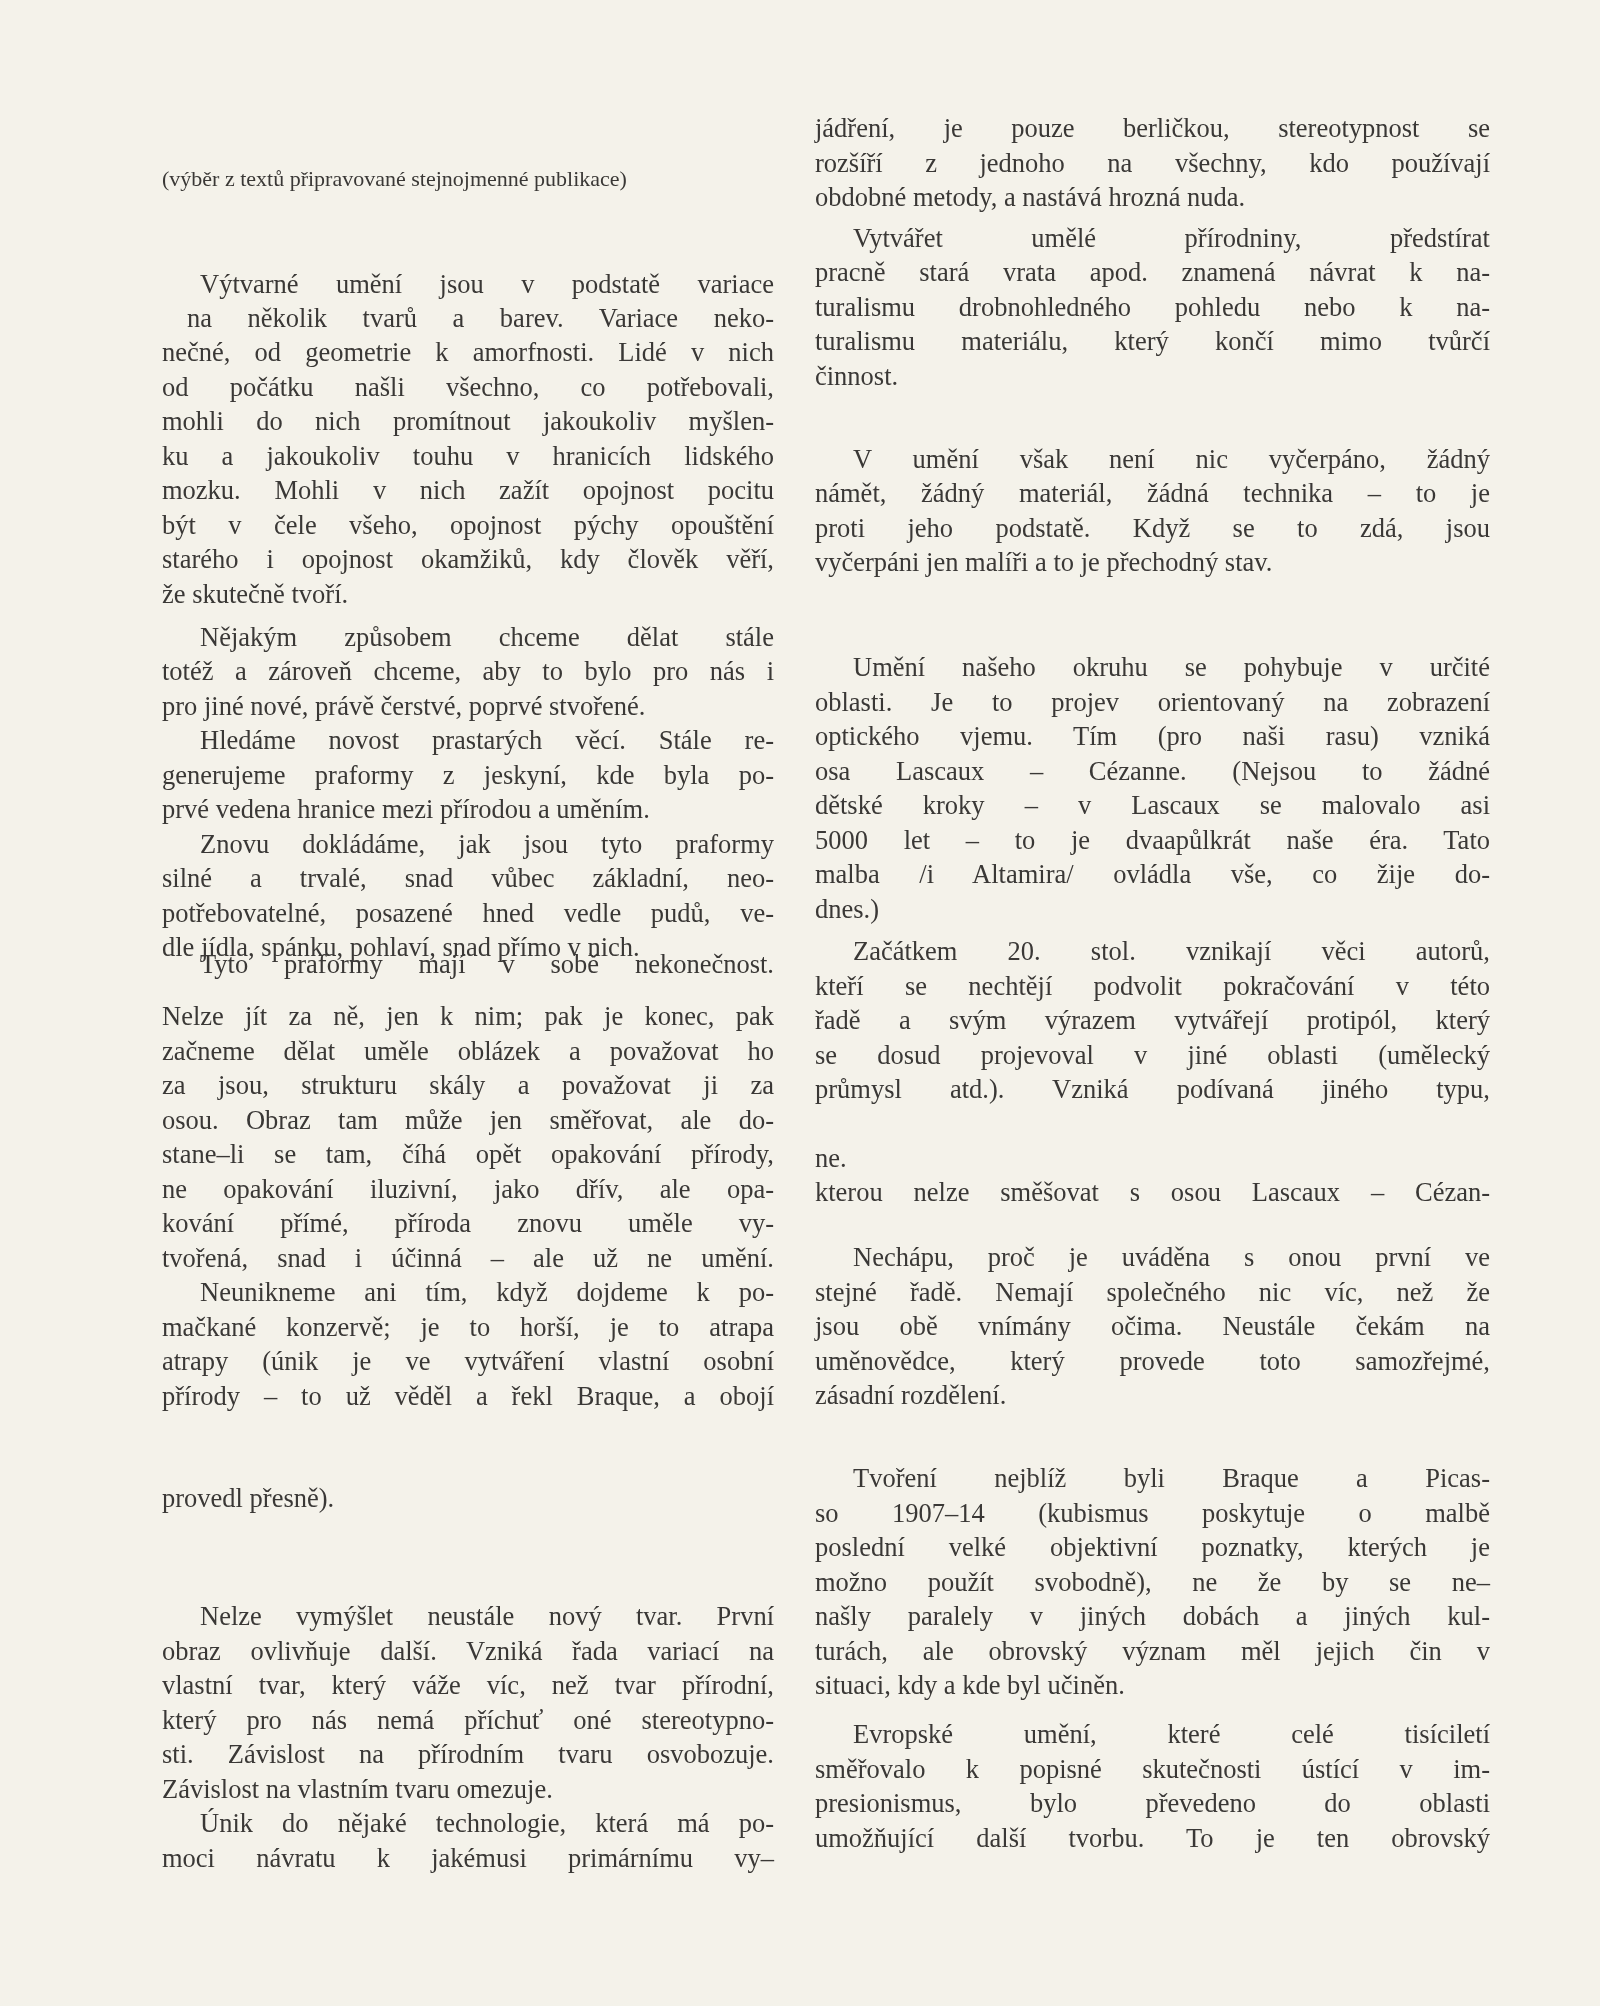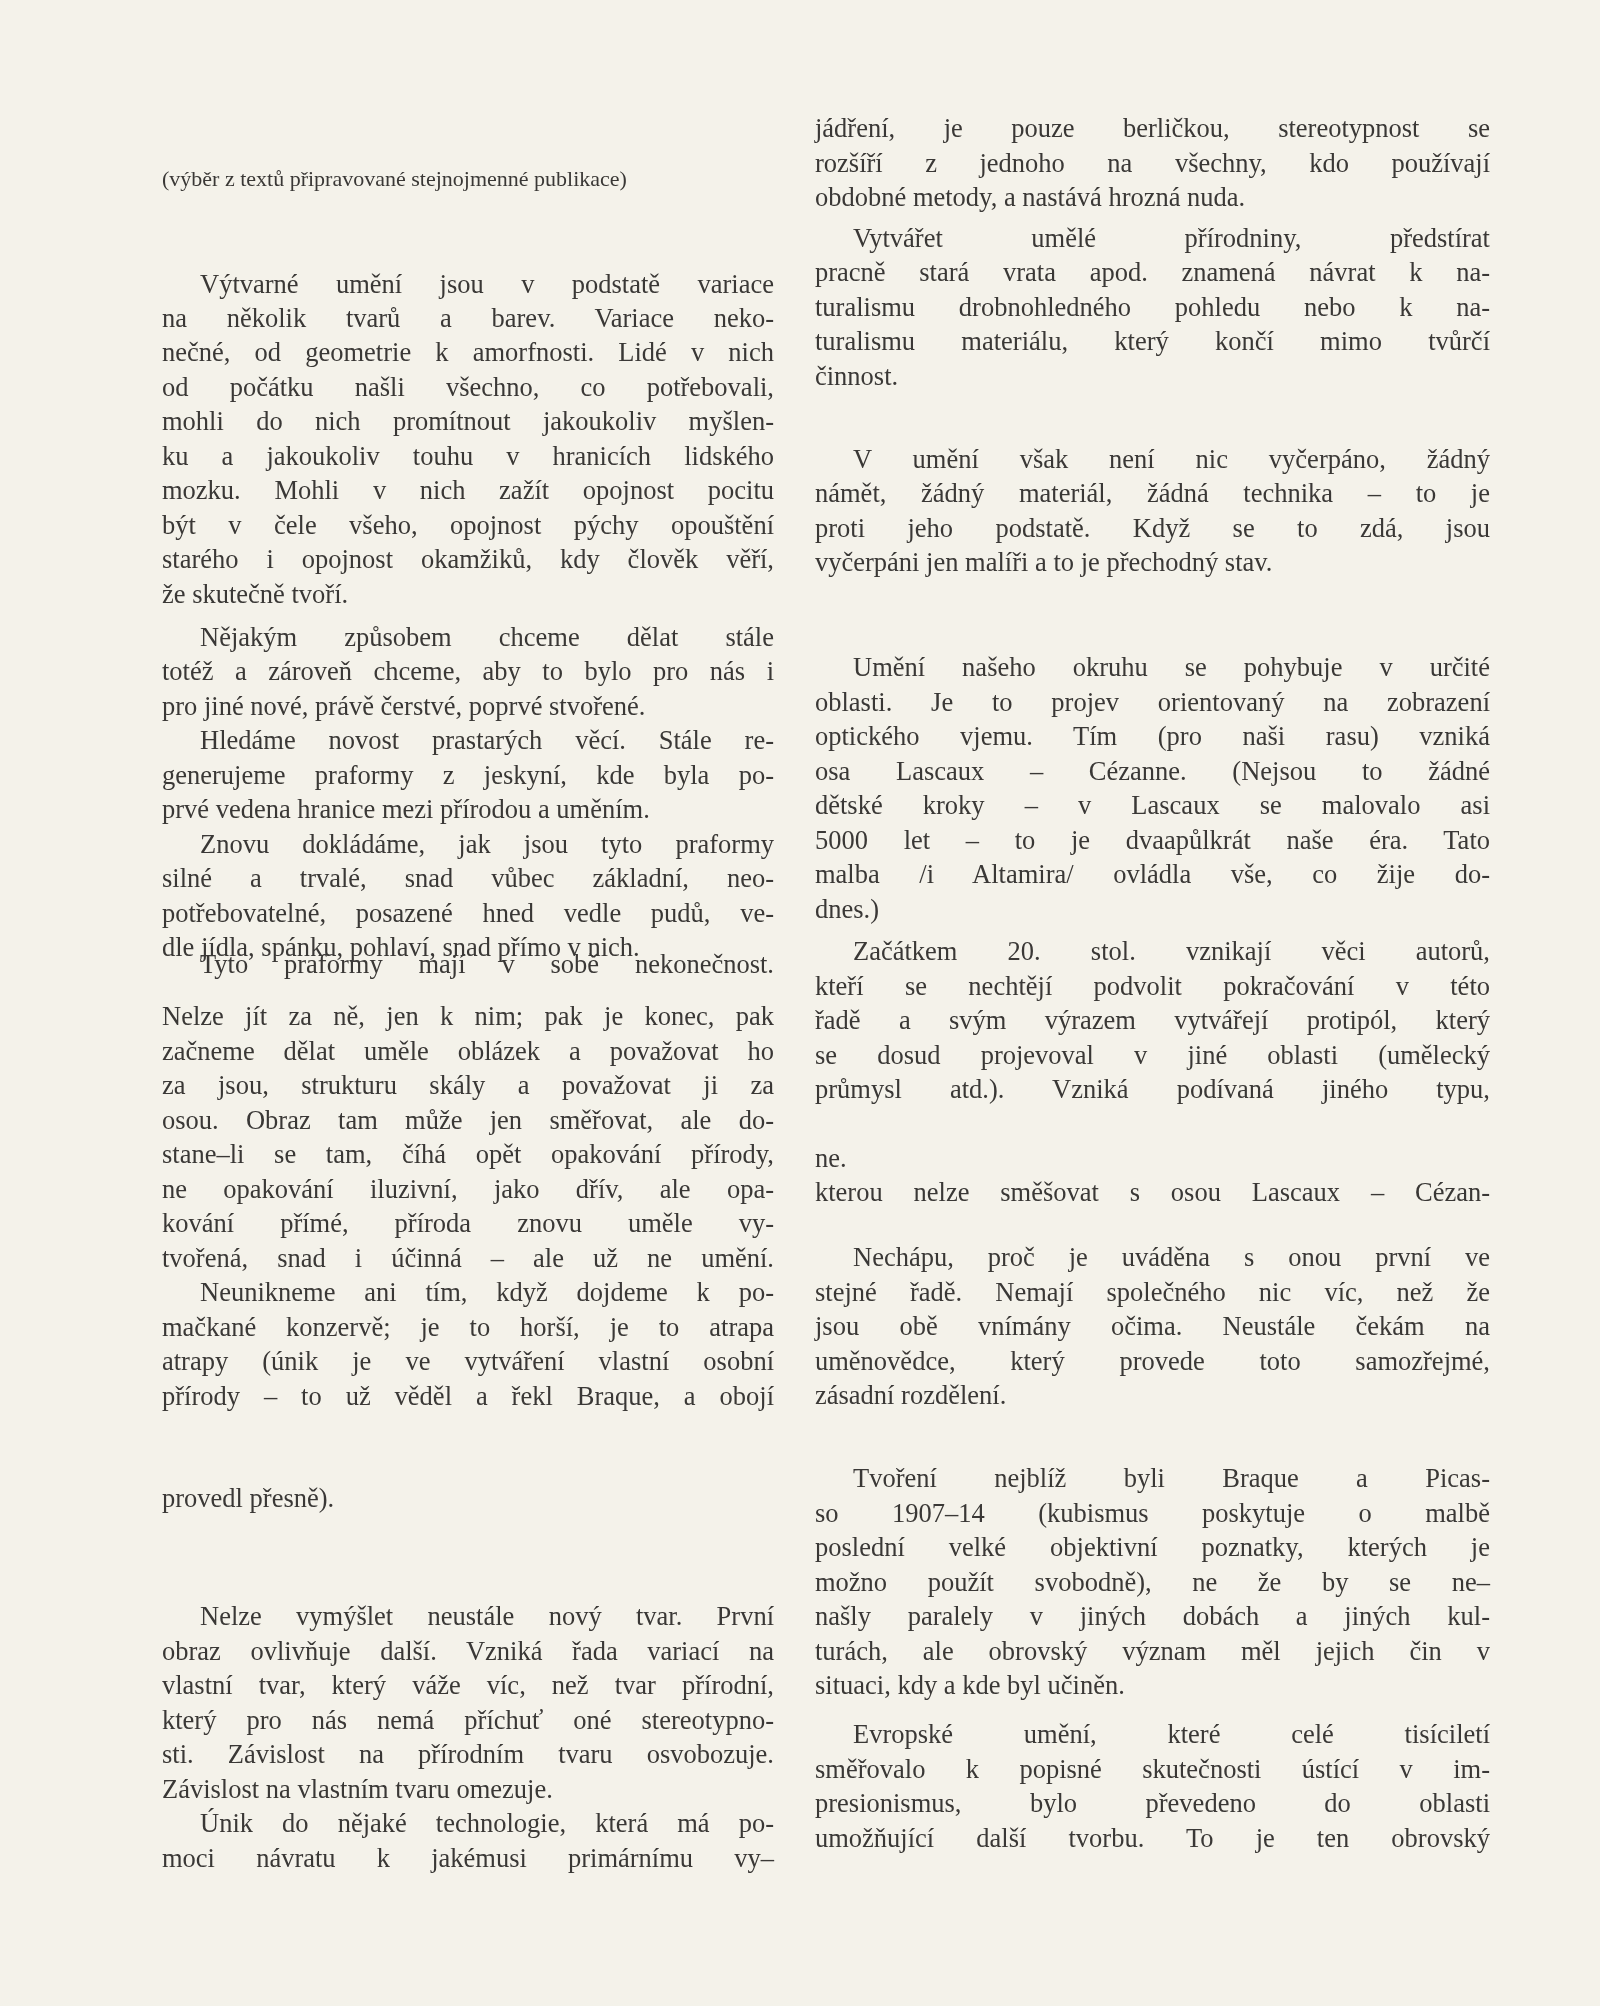--- a/index.html
+++ b/index.html
@@ -31,21 +31,21 @@
   .line.indent { padding-left: 38px; }
 </style>
 </head>
 <body>
 
 <div class="page">
   <div class="subtitle">(výběr z textů připravované stejnojmenné publikace)</div>
 
   <div class="col left" id="col-left">
       <div class="line indent" style="top: 268px;">Výtvarné umění jsou v podstatě variace</div>
-      <div class="line" style="top: 302px;">na několik tvarů a barev. Variace neko-</div>
+      <div class="line" style="top: 302px; margin-left: 25px;">na několik tvarů a barev. Variace neko-</div>
       <div class="line" style="top: 336px;">nečné, od geometrie k amorfnosti. Lidé v nich</div>
       <div class="line" style="top: 371px;">od počátku našli všechno, co potřebovali,</div>
       <div class="line" style="top: 405px;">mohli do nich promítnout jakoukoliv myšlen-</div>
       <div class="line" style="top: 440px;">ku a jakoukoliv touhu v hranicích lidského</div>
       <div class="line" style="top: 474px;">mozku. Mohli v nich zažít opojnost pocitu</div>
       <div class="line" style="top: 509px;">být v čele všeho, opojnost pýchy opouštění</div>
       <div class="line" style="top: 543px;">starého i opojnost okamžiků, kdy člověk věří,</div>
       <div class="line last" style="top: 578px;">že skutečně tvoří.</div>
       <div class="line indent" style="top: 621px;">Nějakým způsobem chceme dělat stále</div>
       <div class="line" style="top: 655px;">totéž a zároveň chceme, aby to bylo pro nás i</div>

